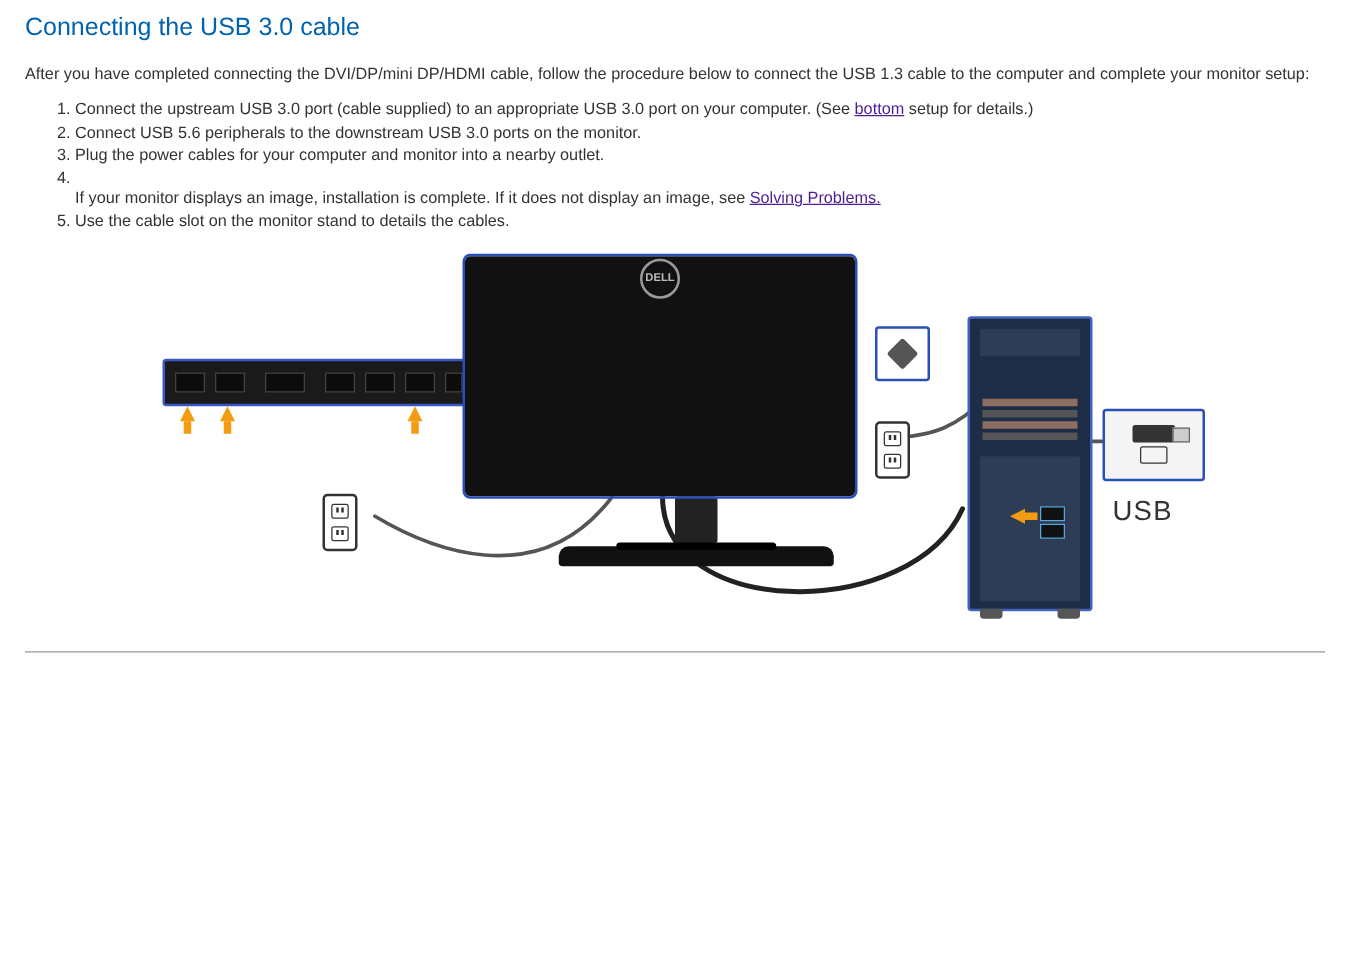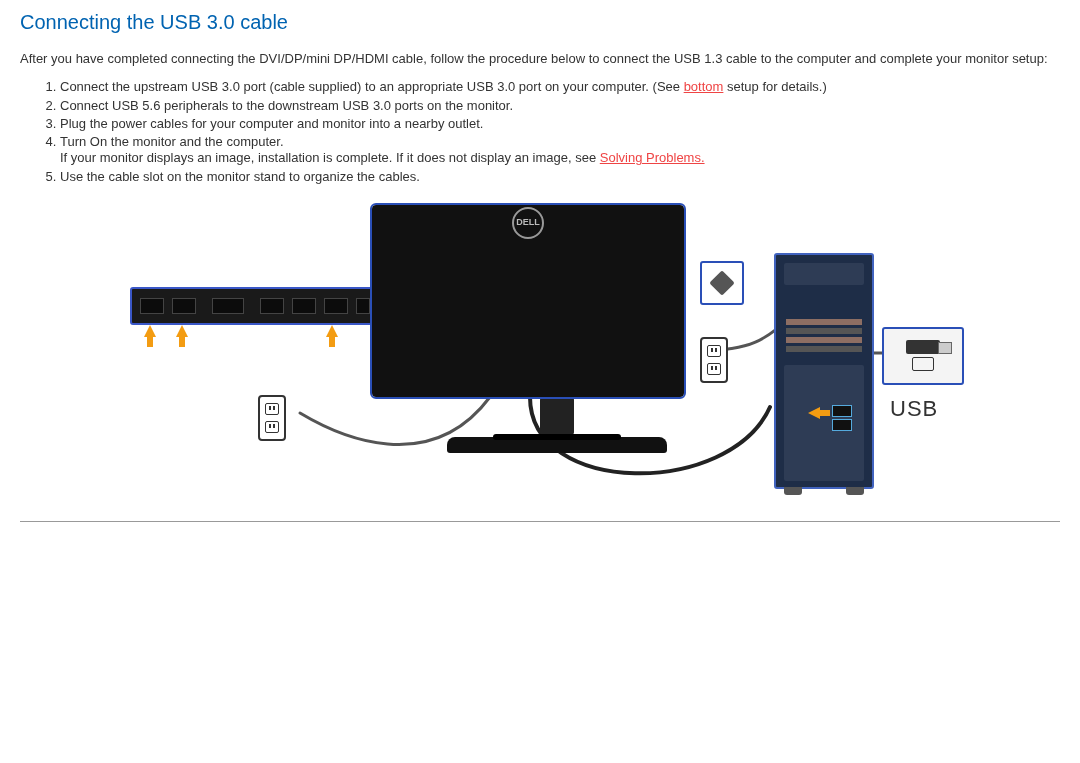--- a/index.html
+++ b/index.html
@@ -23,21 +23,21 @@
     margin: 0 0 12px 0;
   }
   ol.steps {
     margin: 0 0 10px 0;
     padding-left: 40px;
   }
   ol.steps li {
     margin-bottom: 2px;
   }
   a.link {
-    color: #ef4444;
+    color: #4c1d95;
     text-decoration: underline;
   }
   .figure {
     width: 820px;
     height: 310px;
     margin: 12px auto 0 auto;
     position: relative;
   }
   .hr {
     border: none;
@@ -152,24 +152,24 @@
 
 <p class="intro">After you have completed connecting the DVI/DP/mini DP/HDMI cable, follow the procedure below to connect the USB 1.3 cable to the computer and complete your monitor setup:</p>
 
 <ol class="steps">
   <li>
     <span>Connect the upstream USB 3.0 port (cable supplied) to an appropriate USB 3.0 port on your computer. (See </span><a href="#" class="link">bottom</a><span> setup for details.)</span>
   </li>
   <li>Connect USB 5.6 peripherals to the downstream USB 3.0 ports on the monitor.</li>
   <li>Plug the power cables for your computer and monitor into a nearby outlet.</li>
   <li>
-    <span>Turn On the monitor and the computer.</span><br>
+    <br>
     <span>If your monitor displays an image, installation is complete. If it does not display an image, see </span><a href="#" class="link">Solving Problems.</a>
   </li>
-  <li>Use the cable slot on the monitor stand to organize the cables.</li>
+  <li>Use the cable slot on the monitor stand to details the cables.</li>
 </ol>
 
 <div class="figure">
 
   <svg class="cables">
 
     <path d="M400 200 C 400 300, 600 300, 640 210"></path>
 
     <path class="thin" d="M360 200 C 300 280, 210 240, 170 216"></path>
 

